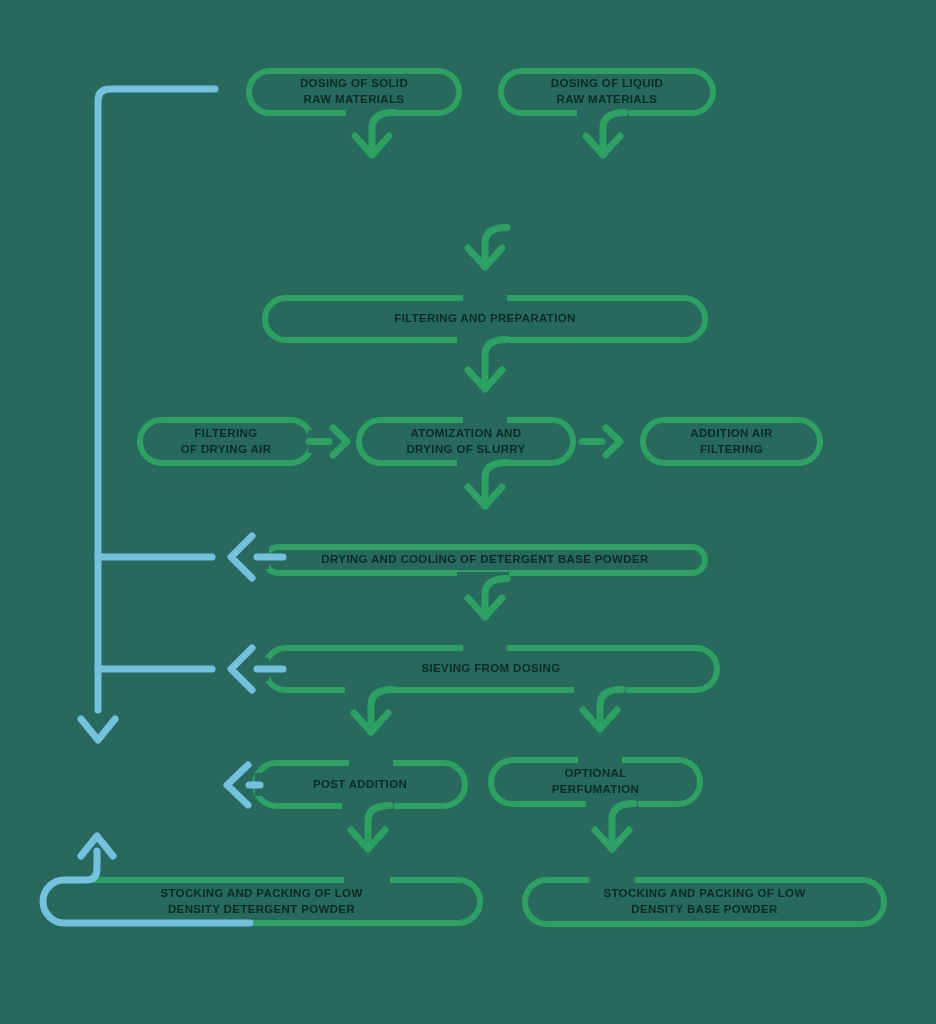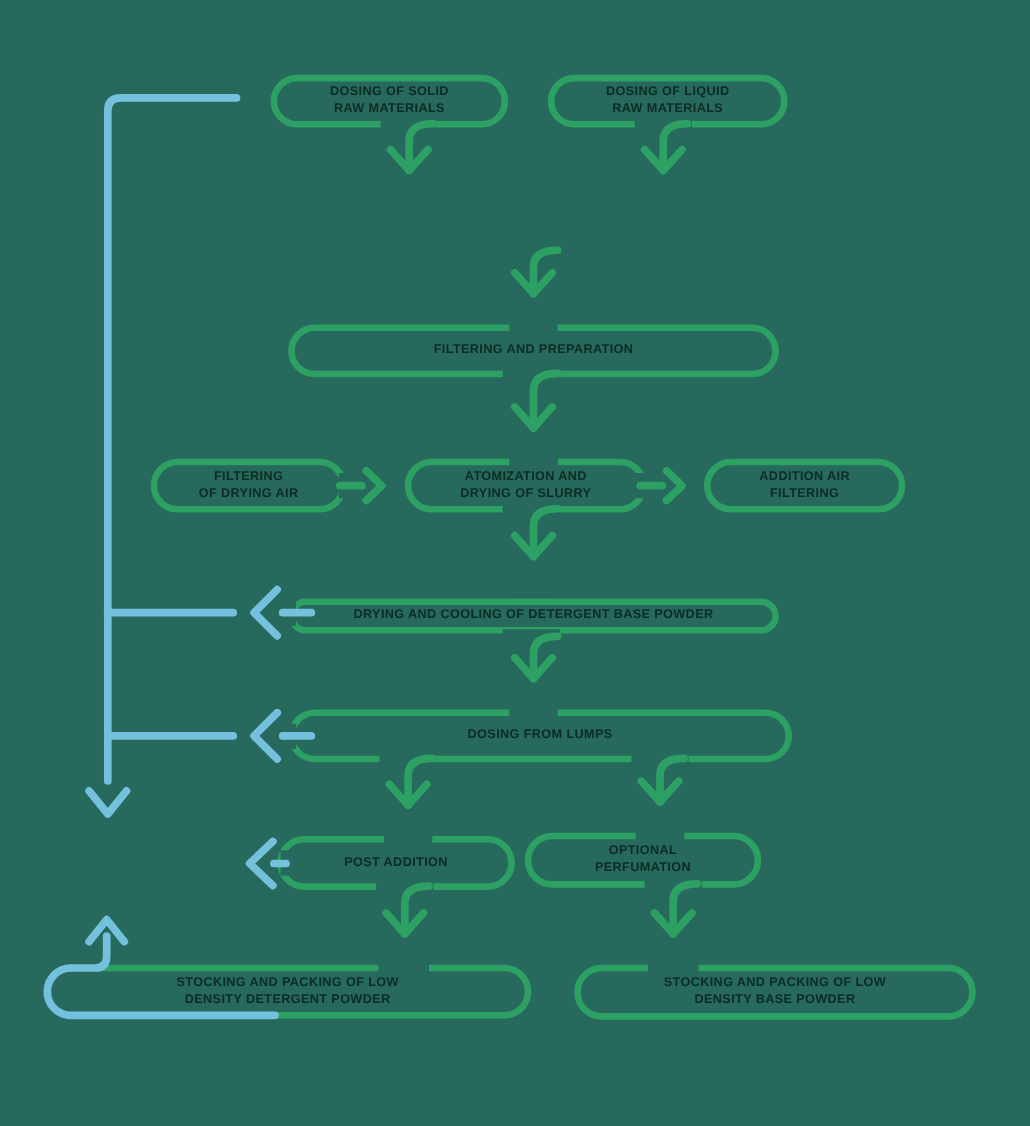--- a/index.html
+++ b/index.html
@@ -37,34 +37,34 @@
 
   <div class="node" style="left:498px;top:68px;width:218px;height:48px">DOSING OF LIQUID
 RAW MATERIALS</div>
 
 
   <div class="node" style="left:262px;top:295px;width:446px;height:48px">FILTERING AND PREPARATION</div>
 
   <div class="node" style="left:137px;top:417px;width:178px;height:49px">FILTERING
 OF DRYING AIR</div>
 
-  <div class="node" style="left:368px;top:417px;width:220px;height:49px">ATOMIZATION AND
+  <div class="node" style="left:356px;top:417px;width:220px;height:49px">ATOMIZATION AND
 DRYING OF SLURRY</div>
 
   <div class="node" style="left:640px;top:417px;width:183px;height:49px">ADDITION AIR
 FILTERING</div>
 
   <div class="node" style="left:262px;top:544px;width:446px;height:32px">DRYING AND COOLING OF DETERGENT BASE POWDER</div>
 
-  <div class="node" style="left:262px;top:645px;width:458px;height:48px">DOSING FROM LUMPS</div>
+  <div class="node" style="left:262px;top:645px;width:458px;height:48px">SIEVING FROM DOSING</div>
 
 
   <div class="node" style="left:252px;top:760px;width:216px;height:49px">POST ADDITION</div>
 
-  <div class="node" style="left:477px;top:757px;width:215px;height:50px">OPTIONAL
+  <div class="node" style="left:488px;top:757px;width:215px;height:50px">OPTIONAL
 PERFUMATION</div>
 
   <div class="node" style="left:40px;top:877px;width:443px;height:49px">STOCKING AND PACKING OF LOW
 DENSITY DETERGENT POWDER</div>
 
   <div class="node" style="left:522px;top:877px;width:365px;height:50px">STOCKING AND PACKING OF LOW
 DENSITY BASE POWDER</div>
 
   <svg id="connectors" width="936" height="1024" viewBox="0 0 936 1024">
 

